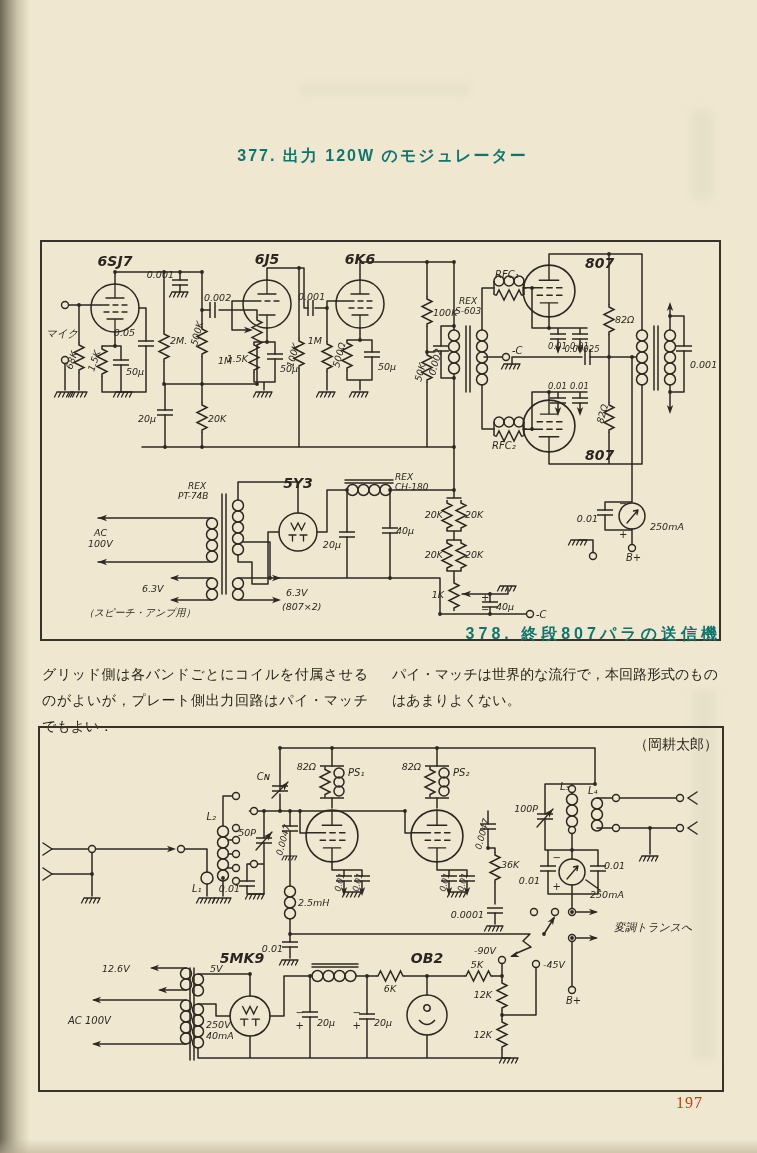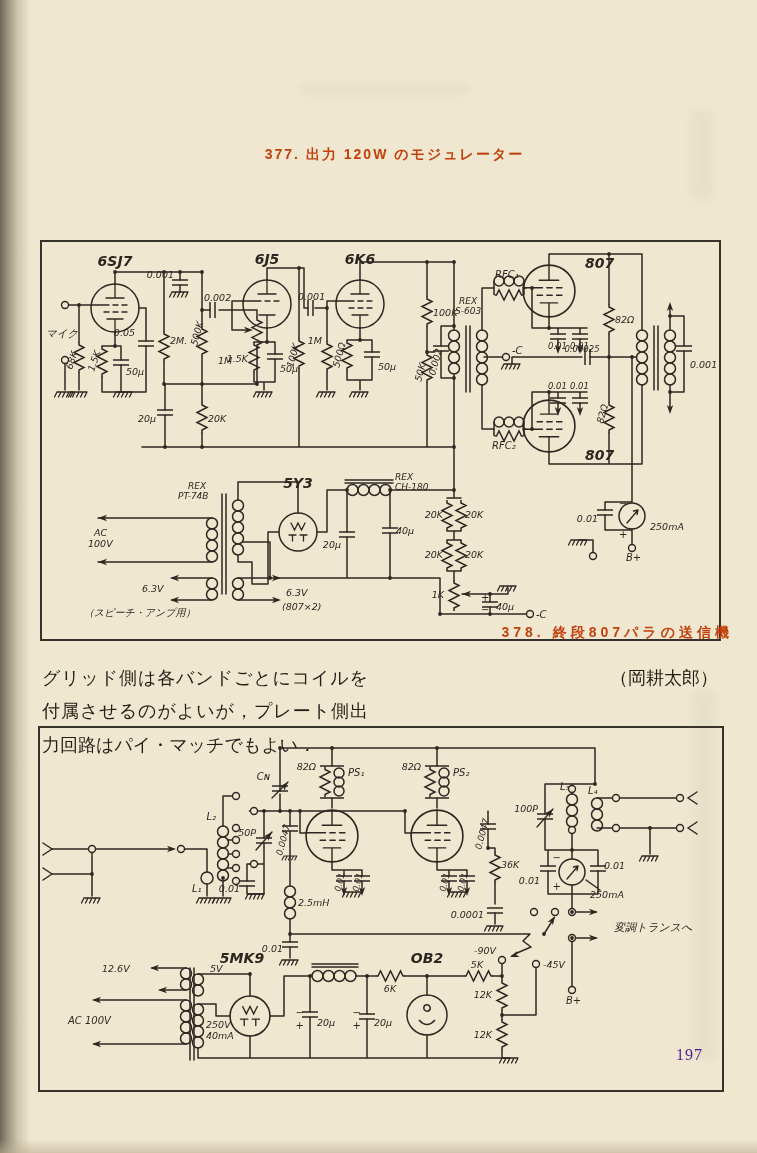--- a/index.html
+++ b/index.html
@@ -4,29 +4,29 @@
 <style>
   html,body{margin:0;padding:0;}
   .page{position:relative;width:757px;height:1153px;background:#f0e7d1;overflow:hidden;
         font-family:"Liberation Serif",serif;color:#262219;}
   .gutter{position:absolute;left:0;top:0;width:30px;height:100%;
         background:linear-gradient(90deg,#55503f 0,#8d8672 8px,#c9c0a6 18px,rgba(240,231,209,0) 30px);
         opacity:.85;}
   .bottomshade{position:absolute;left:0;bottom:0;width:100%;height:14px;
         background:linear-gradient(0deg,#b9af93 0,rgba(240,231,209,0) 14px);opacity:.6;}
   .bleed{position:absolute;background:#aebd9d;filter:blur(4px);opacity:.14;border-radius:4px;}
-  .sec-title{position:absolute;left:56px;width:677px;text-align:center;
-        font-family:"Liberation Sans",sans-serif;font-weight:bold;font-size:14px;
-        letter-spacing:2px;color:#c2410c;}
+  .sec-title{position:absolute;left:44px;width:677px;text-align:center;
+        font-family:"Liberation Sans",sans-serif;font-weight:bold;font-size:16px;
+        letter-spacing:2px;color:#0f766e;}
   .schembox{position:absolute;border:2px solid #37322a;background:rgba(0,0,0,0);}
   .cols{position:absolute;left:42px;top:662px;width:676px;display:flex;gap:24px;
-        font-size:18px;line-height:1.85;text-align:justify;color:#241f16;}
+        font-size:14px;line-height:1.85;text-align:justify;color:#241f16;}
   .col{width:326px;}
-  .author{float:right;}
-  .pagenum{position:absolute;left:676px;top:1046px;font-size:16px;letter-spacing:1px;color:#4c1d95;}
+  .author{float:right;margin-top:44px;}
+  .pagenum{position:absolute;left:676px;top:1094px;font-size:16px;letter-spacing:1px;color:#c2410c;}
   svg{display:block;}
   svg .w{stroke:#2d2822;stroke-width:1.5;fill:none;stroke-linecap:round;stroke-linejoin:round;}
   svg .w2{stroke:#2d2822;stroke-width:1.3;fill:none;stroke-linecap:round;}
   svg .f{fill:#2d2822;stroke:none;}
   svg .t{fill:none;stroke:#2d2822;stroke-width:1.5;}
   svg .term{fill:#f0e7d1;stroke:#2d2822;stroke-width:1.4;}
   svg text{font-family:"DejaVu Sans",sans-serif;font-style:italic;fill:#2b2620;}
 </style>
 </head>
 <body>
@@ -372,20 +372,21 @@
         <text x="608" y="288" font-size="9.5">250mA</text>
         <text x="584" y="319" font-size="10">B+</text>
       </svg>
   </div>
 
   <div class="sec-title" style="top:624px;letter-spacing:4px;text-align:right;">378. 終段807パラの送信機</div>
 
   <div class="cols">
     <div class="col">グリッド側は各バンドごとにコイルを付属させるのがよいが，プレート側出力回路はパイ・マッチでもよい．</div>
     <div class="col">
+      <span>パイ・マッチは世界的な流行で，本回路形式のものはあまりよくない。</span>
       <span class="author">（岡耕太郎）</span>
     </div>
   </div>
 
   <div class="schembox" style="left:38px;top:726px;width:682px;height:362px;">
     <svg width="682" height="362" viewBox="0 0 682 362">
 
       <path class="w" d="M12,121 H48 M56,121 H132 M52,125 V168 M12,146 H52
         M145,121 H167 M167,121 V144 M167,156 V168
         M183,98 V68 M183,68 H192 M188,112 H192 M188,126 H192 M188,140 H192 M183,153 V168

